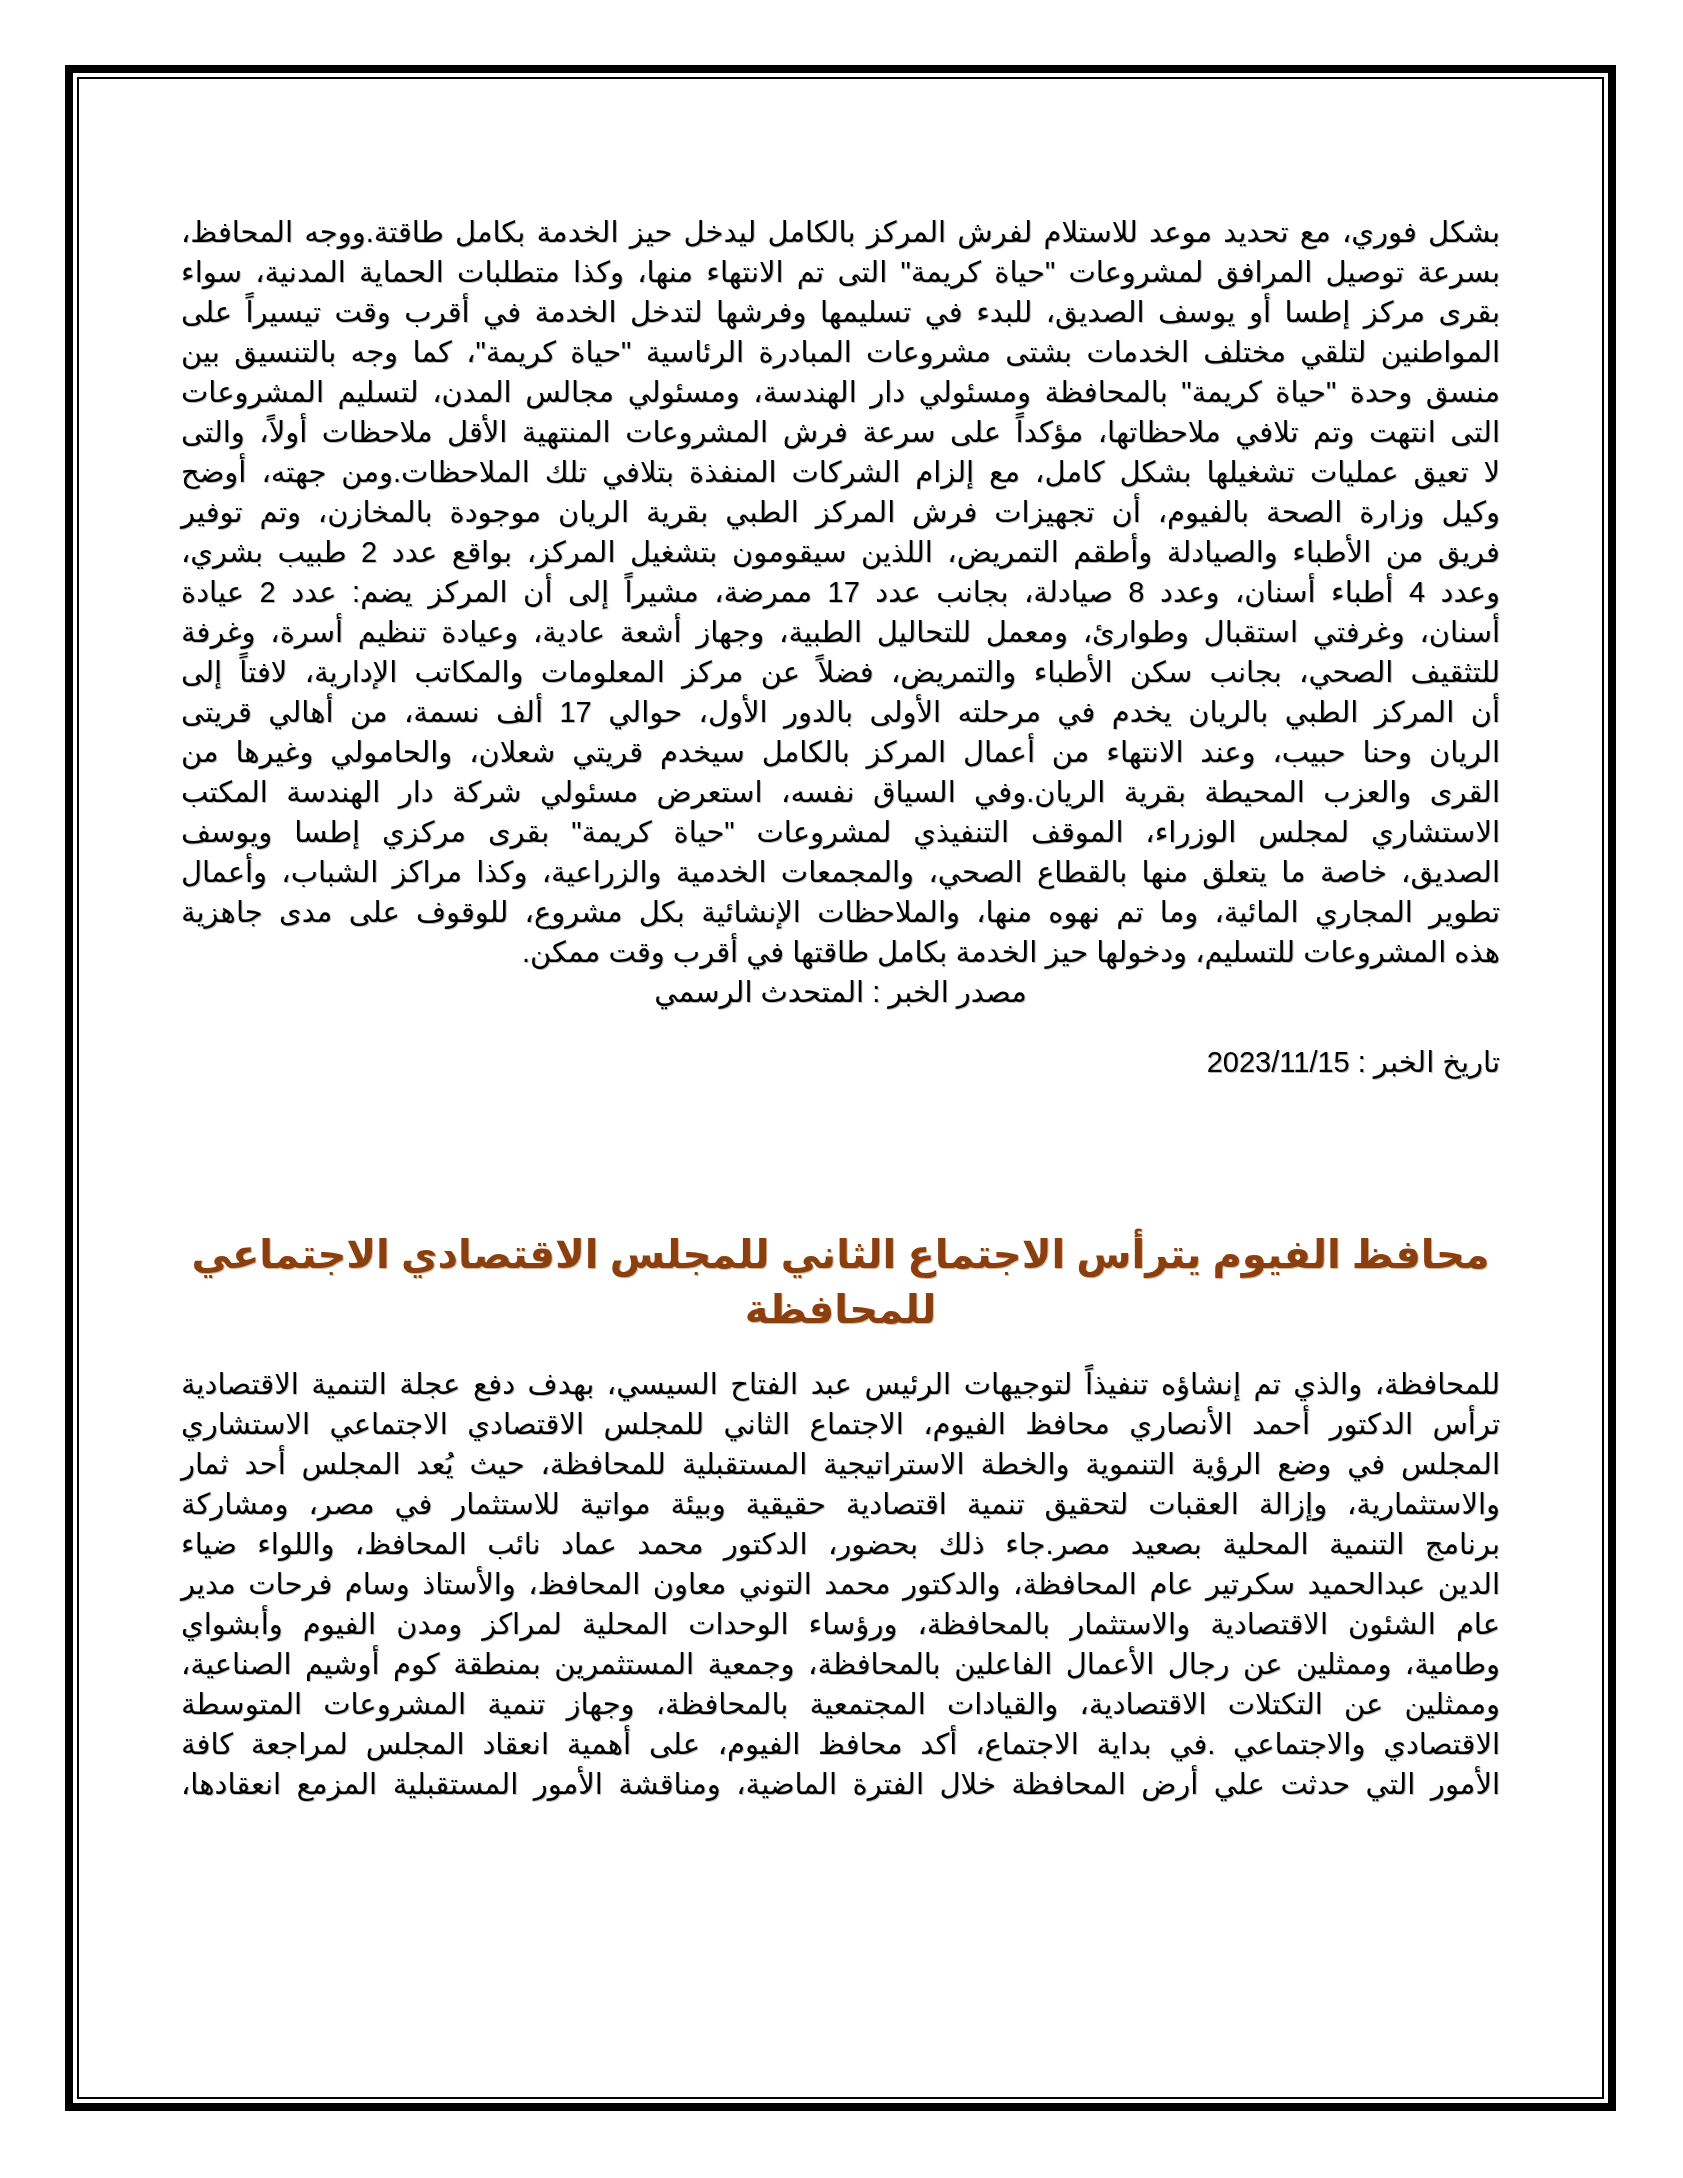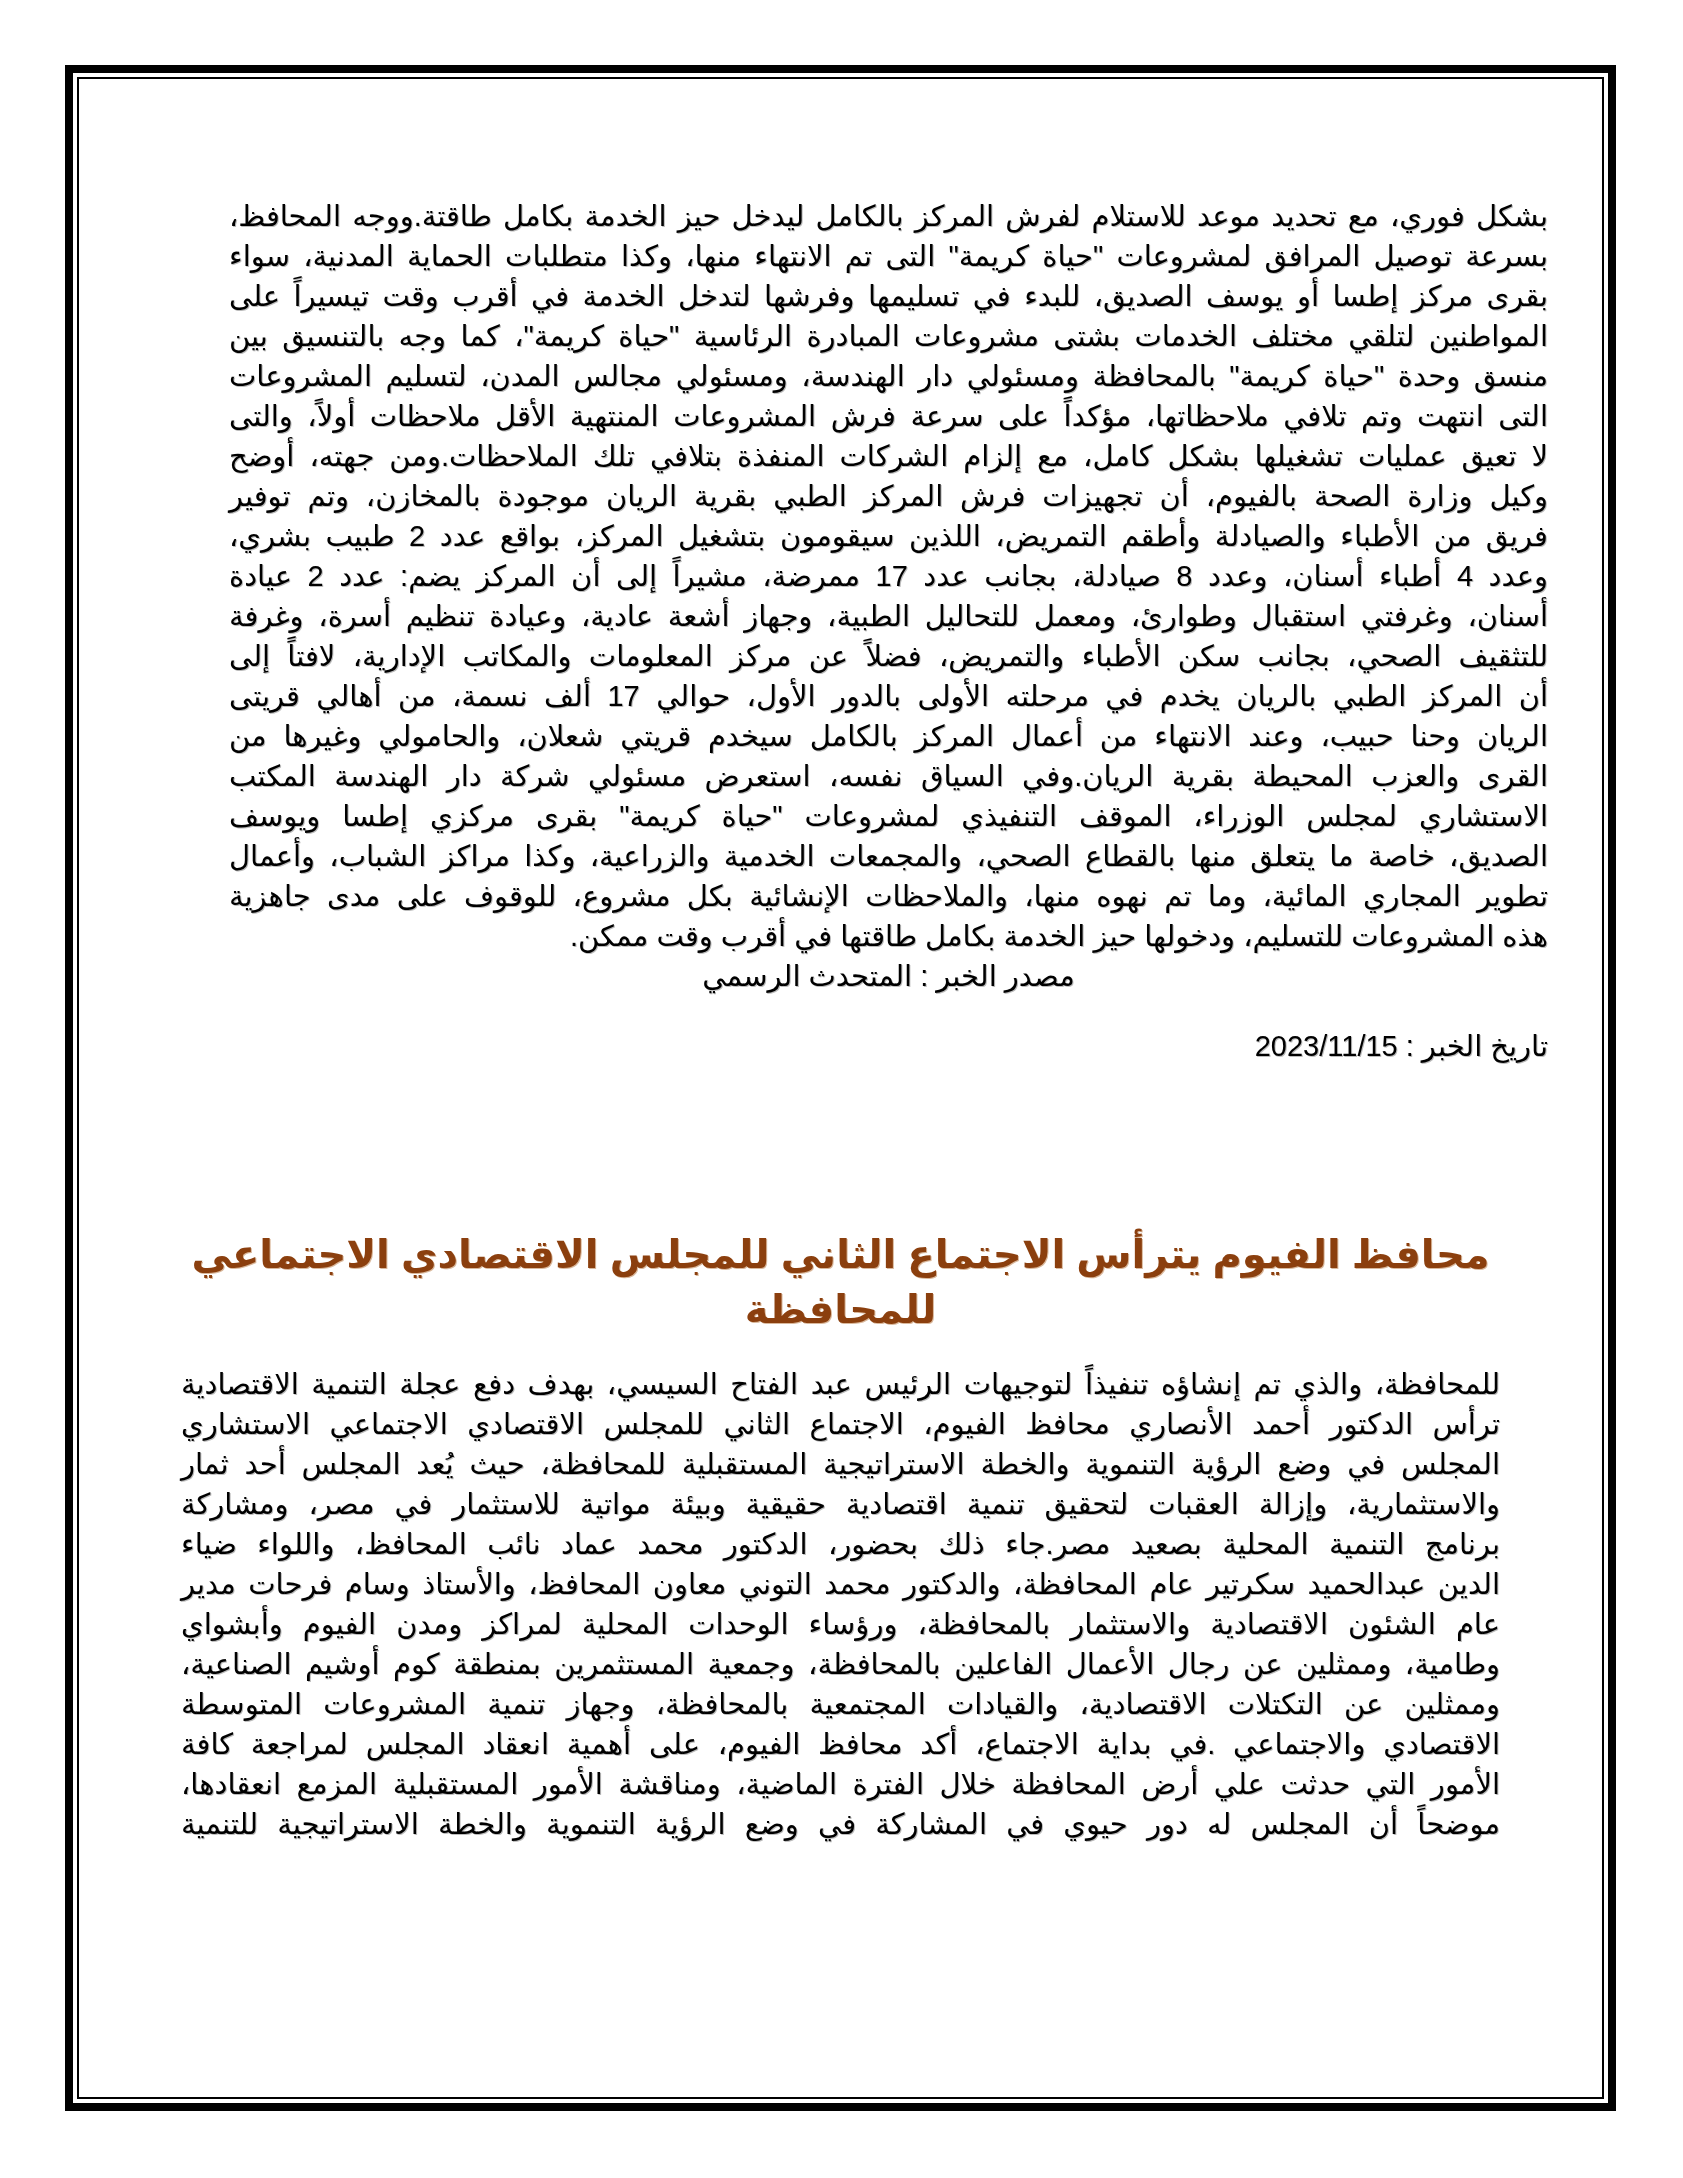--- a/index.html
+++ b/index.html
@@ -15,21 +15,21 @@
     .content {
       position: absolute; left: 181px; width: 1319px; direction: rtl;
       font-family: "Liberation Sans", "DejaVu Sans", sans-serif; color: #000;
     }
     .line {
       display: block; font-size: 29px; line-height: 40px; height: 40px;
       text-align: justify; text-align-last: justify; white-space: nowrap;
       text-shadow: 1px 1px 0 #bbb;
     }
     .line.last { text-align-last: right; }
-    .article1 { top: 196px; margin-left: 48px; }
+    .article1 { top: 212px; }
     .meta-source { font-size: 29px; line-height: 40px; text-align: center; text-shadow: 1px 1px 0 #bbb; }
     .meta-date { margin-top: 30px; font-size: 29px; line-height: 40px; text-shadow: 1px 1px 0 #bbb; }
     .headline {
       position: absolute; top: 1194px; left: 181px; width: 1319px; direction: rtl;
       text-align: center; font-family: "Liberation Sans", "DejaVu Sans", sans-serif;
       font-weight: bold; font-size: 40px; line-height: 55px; color: #8b3f0e;
       text-shadow: 1px 1px 0 #d9b89c;
     }
     .article2 { top: 1364px; }
   </style>
@@ -74,16 +74,15 @@
       <span class="line">ترأس الدكتور أحمد الأنصاري محافظ الفيوم، الاجتماع الثاني للمجلس الاقتصادي الاجتماعي الاستشاري</span>
       <span class="line">المجلس في وضع الرؤية التنموية والخطة الاستراتيجية المستقبلية للمحافظة، حيث يُعد المجلس أحد ثمار</span>
       <span class="line">والاستثمارية، وإزالة العقبات لتحقيق تنمية اقتصادية حقيقية وبيئة مواتية للاستثمار في مصر، ومشاركة</span>
       <span class="line">برنامج التنمية المحلية بصعيد مصر.جاء ذلك بحضور، الدكتور محمد عماد نائب المحافظ، واللواء ضياء</span>
       <span class="line">الدين عبدالحميد سكرتير عام المحافظة، والدكتور محمد التوني معاون المحافظ، والأستاذ وسام فرحات مدير</span>
       <span class="line">عام الشئون الاقتصادية والاستثمار بالمحافظة، ورؤساء الوحدات المحلية لمراكز ومدن الفيوم وأبشواي</span>
       <span class="line">وطامية، وممثلين عن رجال الأعمال الفاعلين بالمحافظة، وجمعية المستثمرين بمنطقة كوم أوشيم الصناعية،</span>
       <span class="line">وممثلين عن التكتلات الاقتصادية، والقيادات المجتمعية بالمحافظة، وجهاز تنمية المشروعات المتوسطة</span>
       <span class="line">الاقتصادي والاجتماعي .في بداية الاجتماع، أكد محافظ الفيوم، على أهمية انعقاد المجلس لمراجعة كافة</span>
       <span class="line">الأمور التي حدثت علي أرض المحافظة خلال الفترة الماضية، ومناقشة الأمور المستقبلية المزمع انعقادها،</span>
-      <span class="line">موضحاً أن المجلس له دور حيوي في المشاركة في وضع الرؤية التنموية والخطة الاستراتيجية للتنمية</span>
     </div>
 </div>
 
 
 </body></html>

